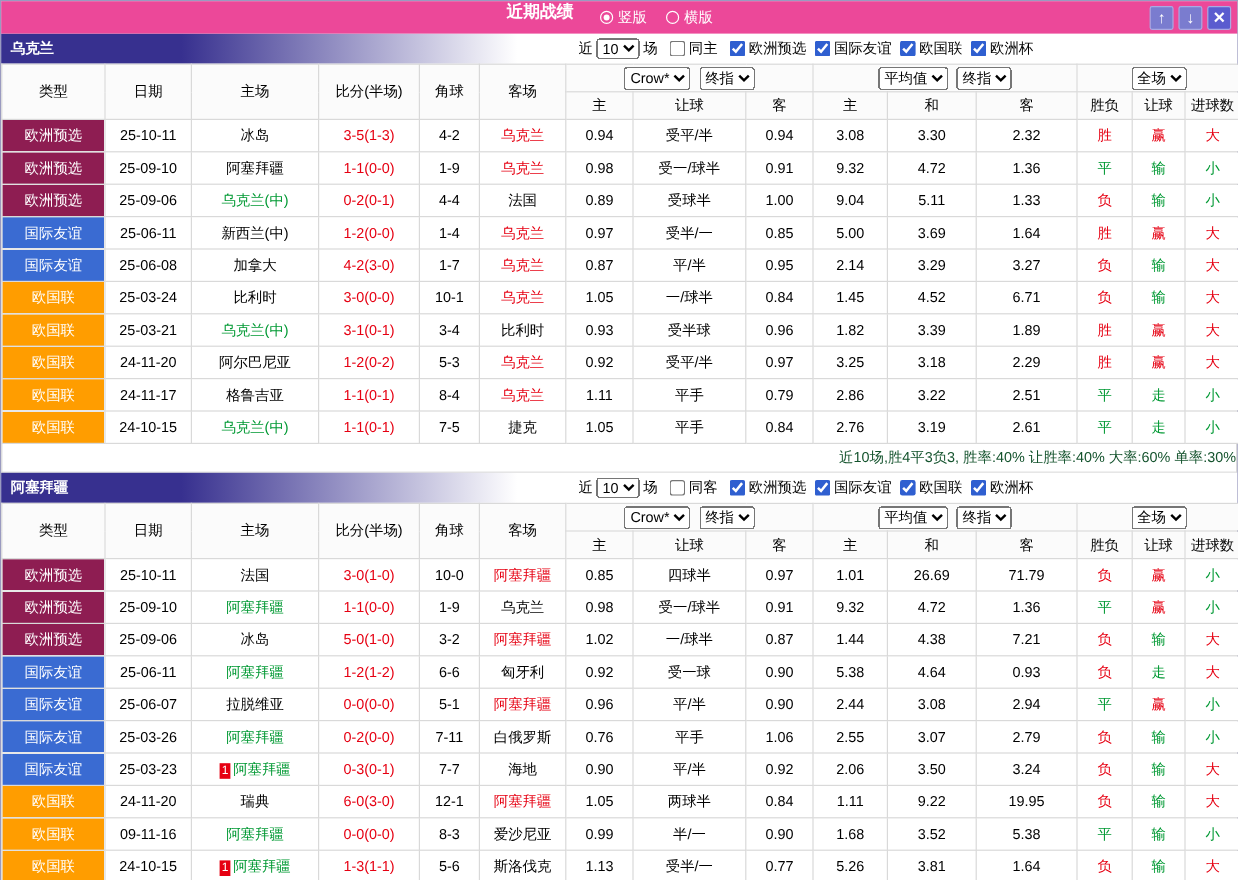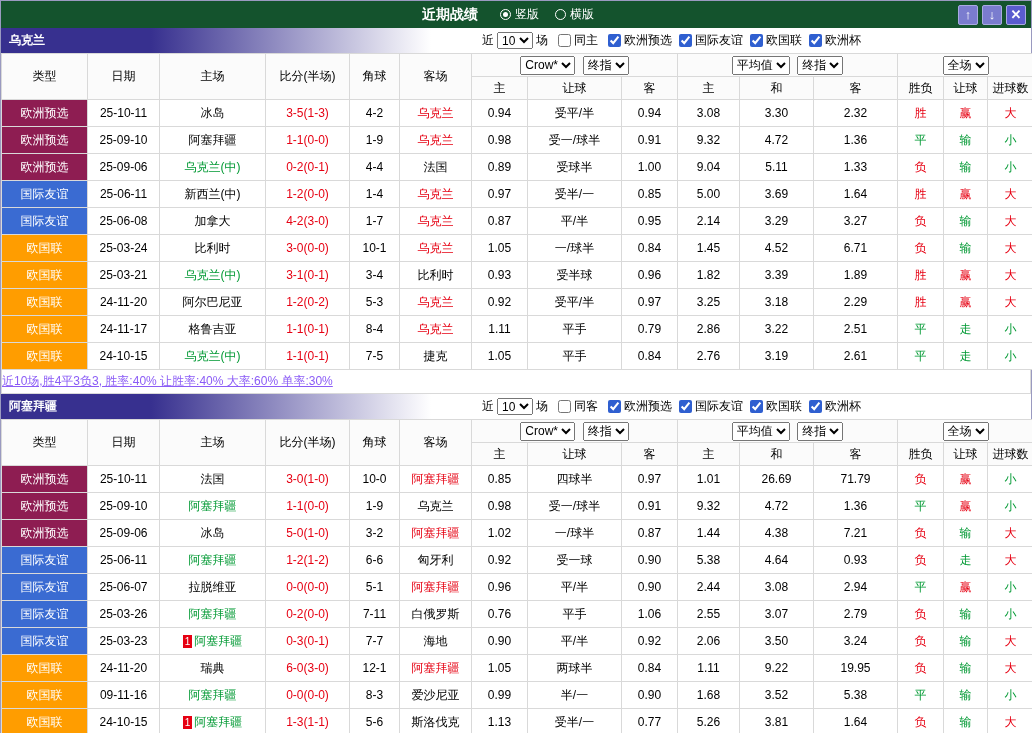--- a/index.html
+++ b/index.html
@@ -1,18 +1,18 @@
 <!DOCTYPE html>
 <html><head>
 <meta charset="utf-8">
 <style>
   html,body{margin:0;padding:0;background:#fff;}
   .panel{width:1032px;font-family:"Liberation Sans",sans-serif;font-size:12px;color:#000;border:1px solid #9a9ac0;box-sizing:border-box;}
   
-  .titlebar{height:27px;background:#14532d;display:flex;align-items:center;justify-content:center;position:relative;color:#fff;}
+  .titlebar{height:27px;background:#ec4899;display:flex;justify-content:center;position:relative;color:#fff;}
   .tb-title{font-weight:bold;font-size:14px;margin-right:22px;}
   .tb-radio{display:inline-flex;align-items:center;gap:4px;margin-right:16px;font-size:12px;cursor:pointer;}
   .radio{width:11px;height:11px;border:1px solid #fff;border-radius:50%;display:inline-block;position:relative;box-sizing:border-box;background:transparent;}
   .radio.sel::after{content:"";position:absolute;left:2px;top:2px;right:2px;bottom:2px;border-radius:50%;background:#fff;}
   .tb-btns{position:absolute;right:5px;top:0;height:100%;display:flex;align-items:center;gap:4px;}
   .wbtn{width:20px;height:20px;border:1px solid #a9a9e2;background:#7a7ccf;color:#fff;font-size:13px;line-height:1;cursor:pointer;padding:0;border-radius:2px;font-family:"Liberation Sans",sans-serif;}
   .wbtn.close{background:#5a5ccf;font-weight:bold;}
   
   .sec-head{height:25px;display:flex;align-items:center;background:linear-gradient(90deg,#37308f 0px,#37308f 150px,#ffffff 430px);}
   .team{color:#fff;font-weight:bold;padding-left:8px;font-size:12px;}
@@ -29,21 +29,21 @@
   .ctype{color:#fff;}
   .ctype[data-v="ep"]{background:#8e1d52;}
   .ctype[data-v="fr"]{background:#3a6bd2;}
   .ctype[data-v="nl"]{background:#ff9d00;}
   .score{color:#e60012;}
   [data-c="r"]{color:#e60012;}
   [data-c="g"]{color:#009933;}
   [data-c="k"]{color:#000;}
   .badge{display:inline-block;background:#e60012;color:#fff;font-size:10px;line-height:13px;padding:0 2px;margin-right:2px;}
   .badge:empty{display:none;}
-  .summary{height:23px;line-height:23px;text-align:left;color:#8b5cf6;border:1px solid #d9d9d9;border-top:none;text-decoration:underline;}
+  .summary{height:23px;line-height:23px;text-align:right;color:#14532d;border:1px solid #d9d9d9;border-top:none;}
 </style>
 </head>
 <body>
 
 <div class="panel">
 
   <div class="titlebar">
     <span class="tb-title">近期战绩</span>
     <label class="tb-radio">
       <span class="radio sel"></span>

